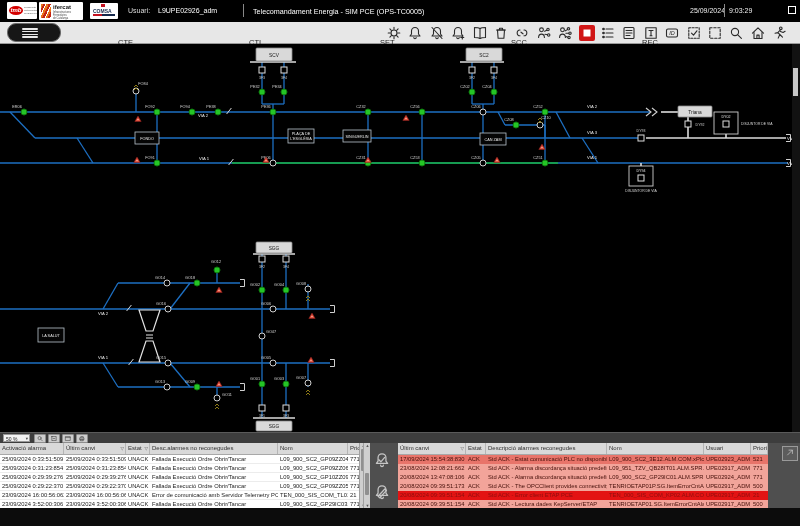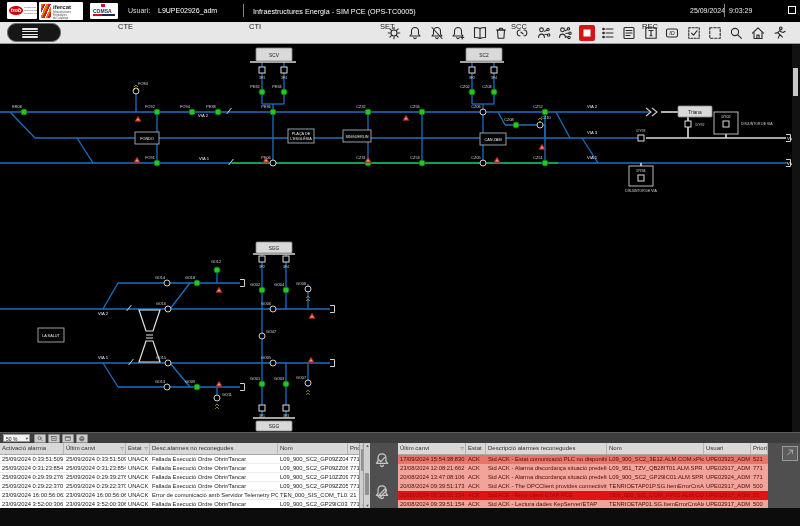--- a/index.html
+++ b/index.html
@@ -28,21 +28,21 @@
   #hdr-date{position:absolute;left:690px;top:7px;font-size:7px;color:#eee;}
   #hdr-timediv{position:absolute;left:724px;top:4px;width:1px;height:13px;background:#888;}
   #hdr-time{position:absolute;left:729px;top:7px;font-size:7px;color:#eee;}
   #win-square{position:absolute;left:788px;top:6px;width:6px;height:6px;border:1px solid #fff;}
   
   #toolbar{position:absolute;left:0;top:22px;width:800px;height:22px;background:#e7e7e7;border-bottom:1px solid #9a9a9a;box-sizing:border-box;}
   #menu-btn{position:absolute;left:7px;top:1px;width:54px;height:19px;background:#161616;border:1px solid #6a6a6a;
      border-radius:9px;box-sizing:border-box;}
   #menu-btn .bars{position:absolute;left:14px;top:4px;width:16px;height:10px;}
   #menu-btn .bars div{height:1.6px;background:#e8e8e8;margin-bottom:1.2px;border-radius:1px;}
-  .tab{position:absolute;top:0;font-size:7.5px;color:#1c1c1c;cursor:default;}
+  .tab{position:absolute;top:16px;font-size:7.5px;color:#1c1c1c;cursor:default;}
   .tbicon{position:absolute;top:3px;width:16px;height:16px;}
   .tbicon svg{width:16px;height:16px;}
   .tbicon.active{background:#d01616;border-radius:2px;}
   
   #schematic{position:absolute;left:0;top:44px;width:800px;height:388px;background:#000;}
   
   #minibar{position:absolute;left:0;top:432px;width:800px;height:11px;background:#3d3d3d;border-top:1px solid #5a5a5a;box-sizing:border-box;}
   #zoom-select{position:absolute;left:3px;top:1px;width:27px;height:8px;background:#f2f2f2;border:1px solid #999;
      font-size:5px;color:#222;line-height:8px;padding-left:2px;box-sizing:border-box;}
   #zoom-select .caret{position:absolute;right:1px;top:0;font-size:4.5px;color:#444;}
@@ -91,21 +91,21 @@
     <div class="sub"><span>Infraestructures Ferroviàries</span><br><span>de Catalunya</span></div>
   </div>
   <div class="logobox" id="logo-comsa">
     <div class="sq"></div>
     <div class="name">COMSA</div>
     <div class="bar"></div>
   </div>
   <span id="user-label">Usuari:</span>
   <span id="user-value">L9UPE02926_adm</span>
   <div id="hdr-div"></div>
-  <span id="app-title">Infraestructures Energia - SIM PCE (OPS-TC0005)</span>
+  <span id="app-title">Telecomandament Energia - SIM PCE (OPS-TC0005)</span>
   <span id="hdr-date">25/09/2024</span>
   <div id="hdr-timediv"></div>
   <span id="hdr-time">9:03:29</span>
   <div id="win-square"></div>
 </div>
 
 <div id="toolbar">
   <div id="menu-btn">
     <div class="bars">
         <div></div>

